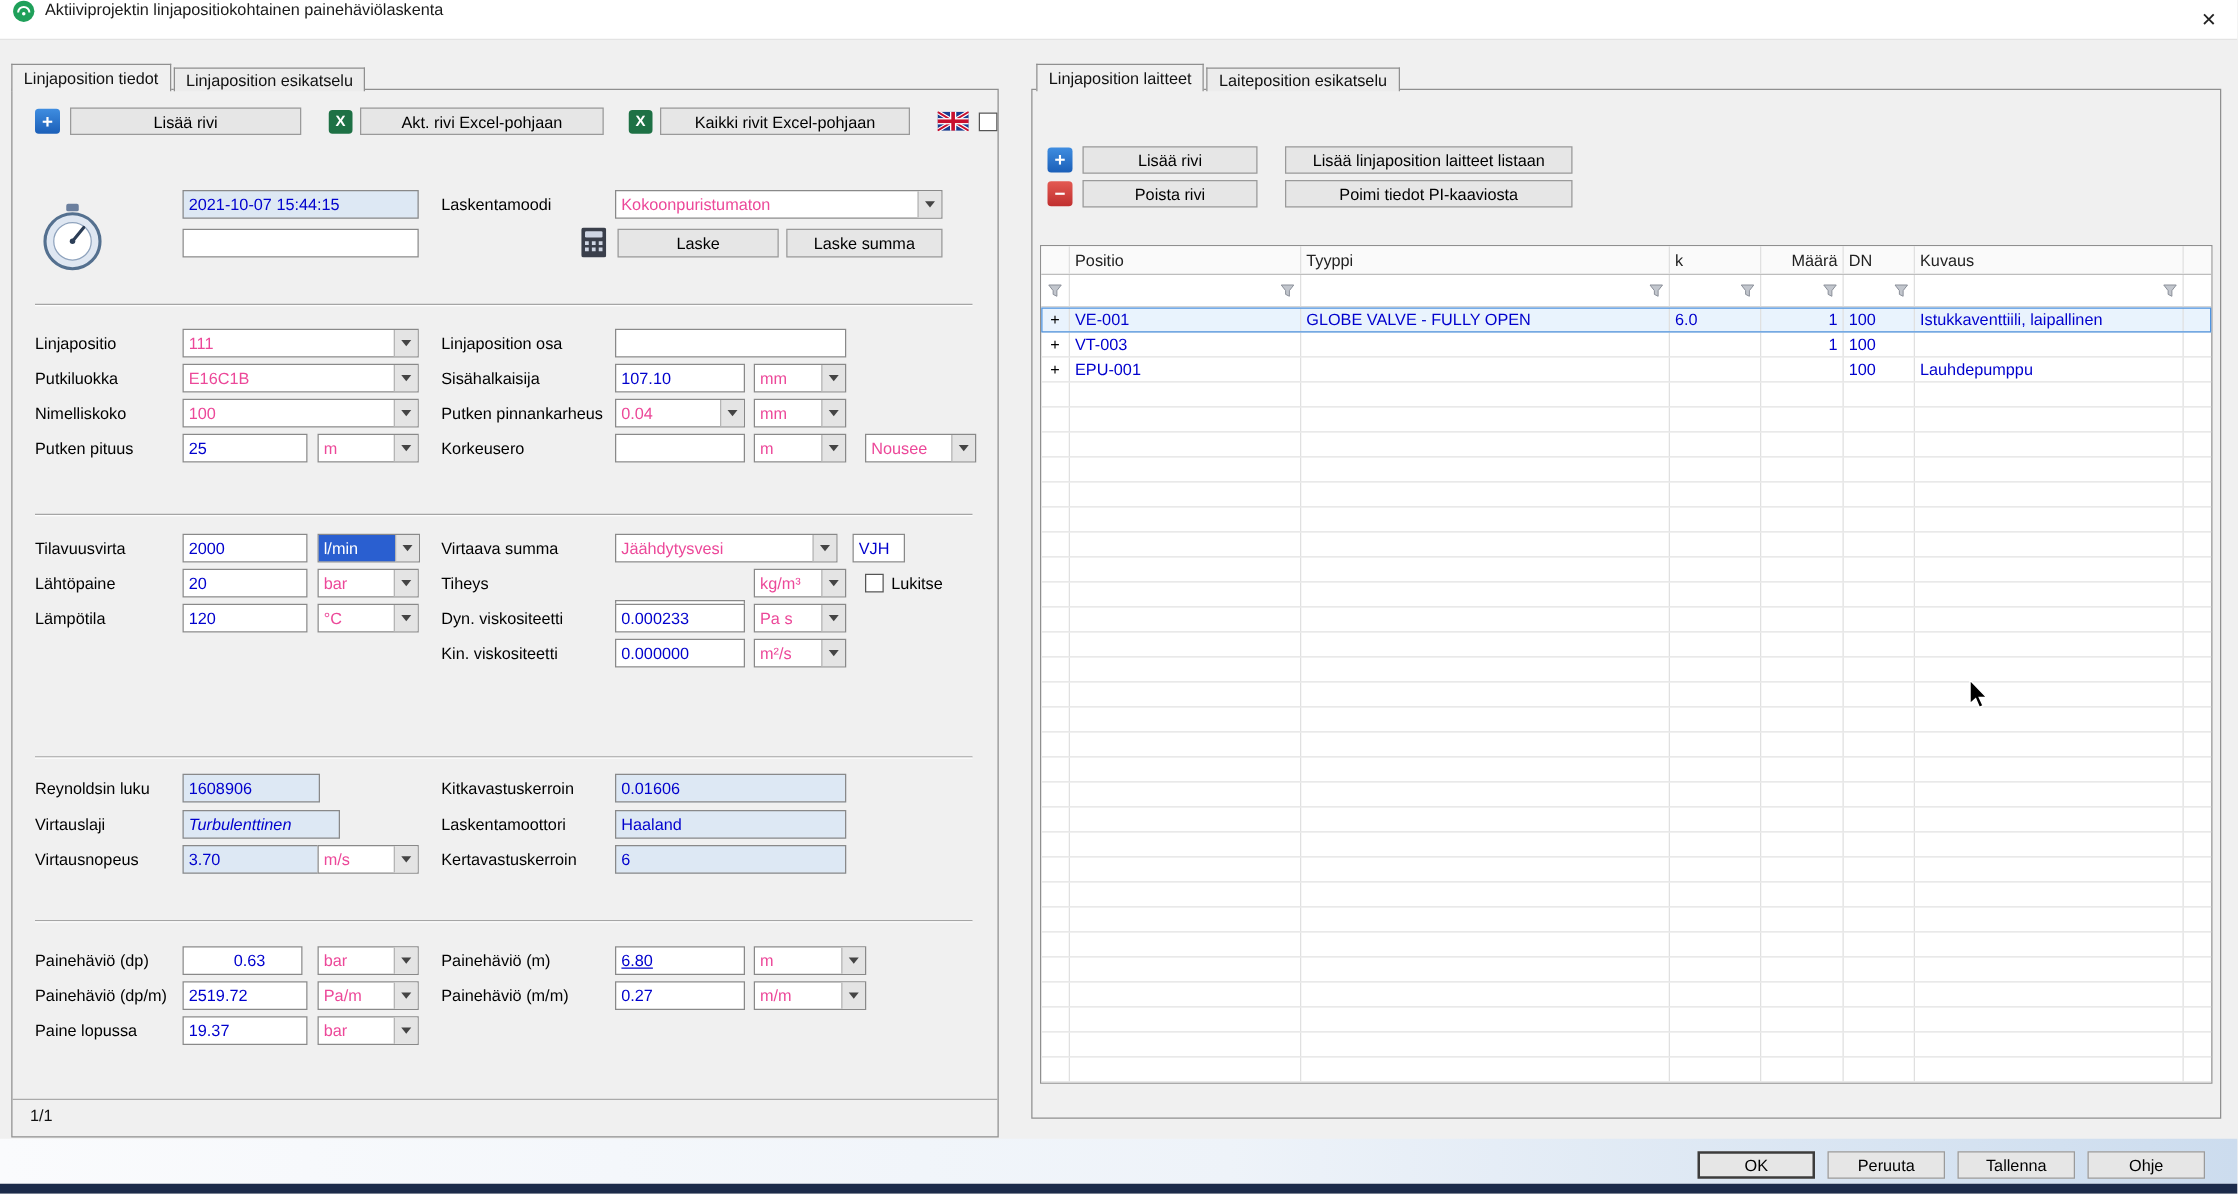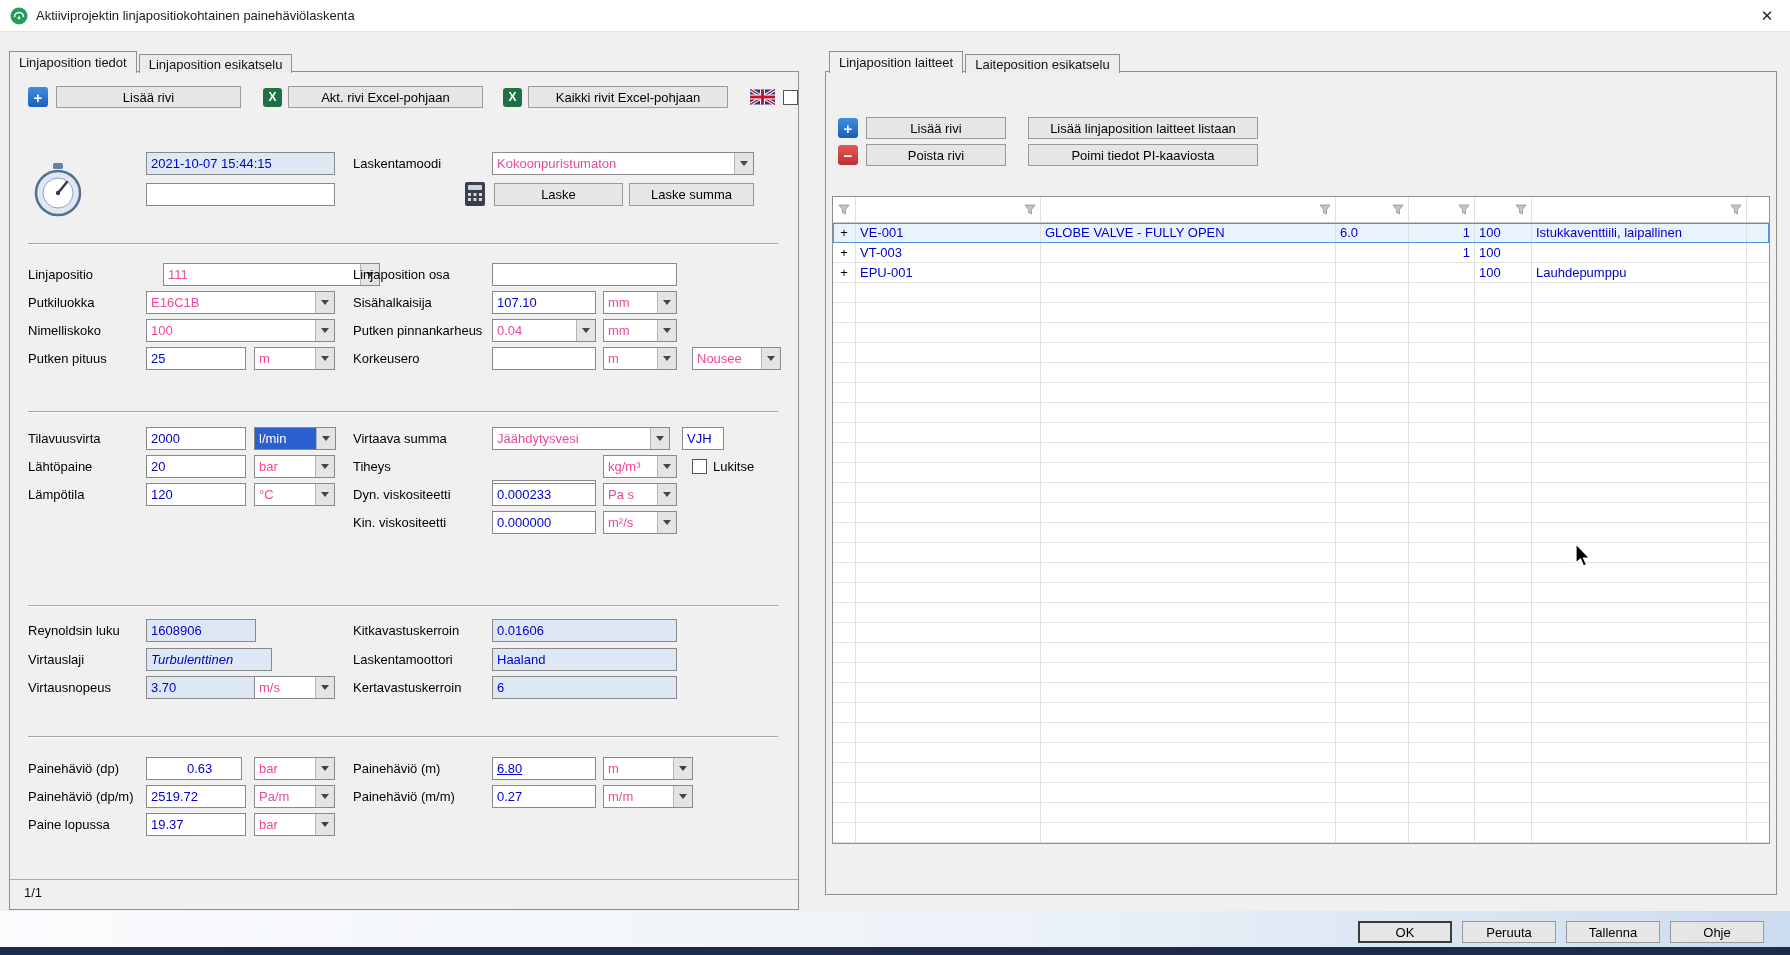--- a/index.html
+++ b/index.html
@@ -1,19 +1,19 @@
 <!DOCTYPE html>
 <html><head>
 <meta charset="utf-8">
 <style>
   *{margin:0;padding:0;box-sizing:border-box}
   html,body{width:1790px;height:955px}
   body{position:relative;background:#f0f0f0;font-family:"Liberation Sans",sans-serif;font-size:13px;color:#111;overflow:hidden}
   
-  .titlebar{position:absolute;left:0;top:0;width:1790px;height:32px;background:#fff;display:flex;align-items:center;padding:0 10px;border-bottom:1px solid #e3e3e3}
+  .titlebar{position:absolute;left:0;top:0;width:1790px;height:32px;background:#fff;display:flex;padding:0 10px;border-bottom:1px solid #e3e3e3}
   .title-text{margin-left:8px;color:#1a1a1a}
   .close-btn{position:absolute;right:0;top:0;width:46px;height:32px;display:flex;align-items:center;justify-content:center;font-size:15px;color:#222}
   
   .tabs{position:absolute;top:50px;display:flex;align-items:flex-end;height:23px;z-index:3}
   .tab{border:1px solid #8f8f8f;border-bottom:none;background:#f0f0f0;padding:0 9px;height:22px;display:flex;align-items:center;margin-right:2px}
   .tab.inactive{height:19px;background:#ececec}
   
   .panel{position:absolute;top:71px;background:#f0f0f0;border:1px solid #8f8f8f;z-index:1}
   #left-panel{left:9px;width:790px;height:839px}
   #right-panel{left:825px;width:952px;height:824px}
@@ -130,21 +130,21 @@
         <rect x="8.5" y="16" width="3" height="3"></rect>
         <rect x="14" y="16" width="3" height="3"></rect>
       </g>
   </svg>
   <div class="btn" style="position:absolute;left:484px;top:111px;width:129px;height:23px">Laske</div>
   <div class="btn" style="position:absolute;left:619px;top:111px;width:125px;height:23px">Laske summa</div>
 
   <div class="sep" style="top:171px"></div>
 
   <div class="lbl" style="top:191px">Linjapositio</div>
-  <div class="combo" style="left:153px;top:191px;width:217px">
+  <div class="combo" style="left:136px;top:191px;width:189px">
       <div class="txt">111</div>
       <div class="da"></div>
     </div>
   <div class="lbl lblr" style="top:191px">Linjaposition osa</div>
   <input class="tf" style="left: 482px; top: 191px; width: 185px;" value="">
 
   <div class="lbl" style="top:219px">Putkiluokka</div>
   <div class="combo" style="left:136px;top:219px;width:189px">
       <div class="txt">E16C1B</div>
       <div class="da"></div>
@@ -306,20 +306,30 @@
 <div class="panel" id="right-panel">
   <div class="iconbtn plus" style="position:absolute;left:12px;top:46px">+</div>
   <div class="btn" style="left:40px;top:45px;width:140px">Lisää rivi</div>
   <div class="btn" style="left:202px;top:45px;width:230px">Lisää linjaposition laitteet listaan</div>
   <div class="iconbtn minus" style="position:absolute;left:12px;top:73px">−</div>
   <div class="btn" style="left:40px;top:72px;width:140px">Poista rivi</div>
   <div class="btn" style="left:202px;top:72px;width:230px">Poimi tiedot PI-kaaviosta</div>
 
 
   <div class="tbl">
+    <div class="thead">
+      <div class="tcell c-exp"></div>
+      <div class="tcell c-pos">Positio</div>
+      <div class="tcell c-typ">Tyyppi</div>
+      <div class="tcell c-k">k</div>
+      <div class="tcell c-maa">Määrä</div>
+      <div class="tcell c-dn">DN</div>
+      <div class="tcell c-kuv">Kuvaus</div>
+      <div class="tcell c-fill"></div>
+    </div>
     <div class="tfilter">
       <div class="tcell c-exp">
           <svg width="12" height="11" viewBox="0 0 12 11">
             <path d="M1 1 H11 L7.5 5.5 V10 L4.5 8.5 V5.5 Z" fill="#c2c6cd" stroke="#8a8f99" stroke-width="0.8"></path>
           </svg>
         </div>
       <div class="tcell c-pos">
           <svg width="12" height="11" viewBox="0 0 12 11">
             <path d="M1 1 H11 L7.5 5.5 V10 L4.5 8.5 V5.5 Z" fill="#c2c6cd" stroke="#8a8f99" stroke-width="0.8"></path>
           </svg>

